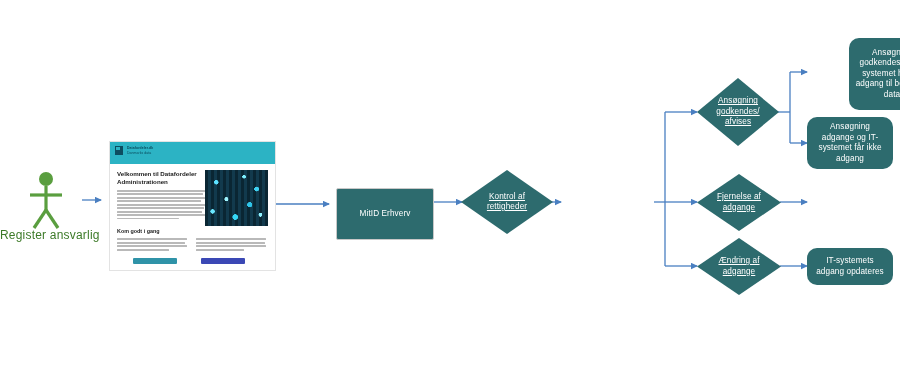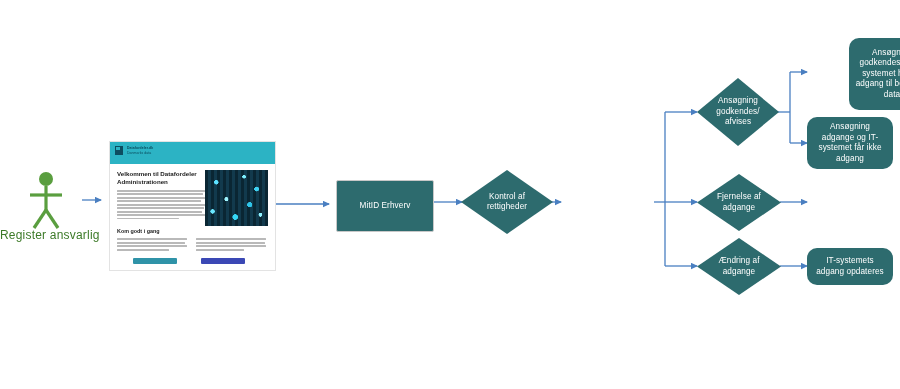--- a/index.html
+++ b/index.html
@@ -167,20 +167,21 @@
   }
   .node.proc {
     border-radius: 2px;
     padding: 3px 5px;
     border: 1px solid #c8c8c8;
   }
   
   .node.diamond {
     clip-path: polygon(50% 0%, 100% 50%, 50% 100%, 0% 50%);
     padding: 0 10px;
+    text-decoration: underline;
   }
   .node .txt { display: block; width: 100%; }
 </style>
 </head>
 <body>
 
 <div id="canvas">
 
   <svg id="wires" viewBox="0 0 900 389">
     <defs>
@@ -266,21 +267,21 @@
           <div class="ws-line" style="width:48px"></div>
         </div>
       </div>
       <div class="ws-btnrow">
         <div class="ws-btn teal"></div>
         <div class="ws-btn blue"></div>
       </div>
     </div>
   </div>
 
-  <div class="node proc" style="left:336px; top:180px; width:98px; height:52px;">
+  <div class="node proc" style="left:336px; top:188px; width:98px; height:52px;">
     <span class="txt">MitID Erhverv</span>
   </div>
 
   <div class="node diamond" style="left:461px; top:170px; width:92px; height:64px;align-items:center;">
     <span class="txt">Kontrol af rettigheder</span>
   </div>
 
 
   <div class="node diamond" style="left:697px; top:78px; width:82px; height:68px;">
     <span class="txt">Ansøgning godkendes/ afvises</span>

